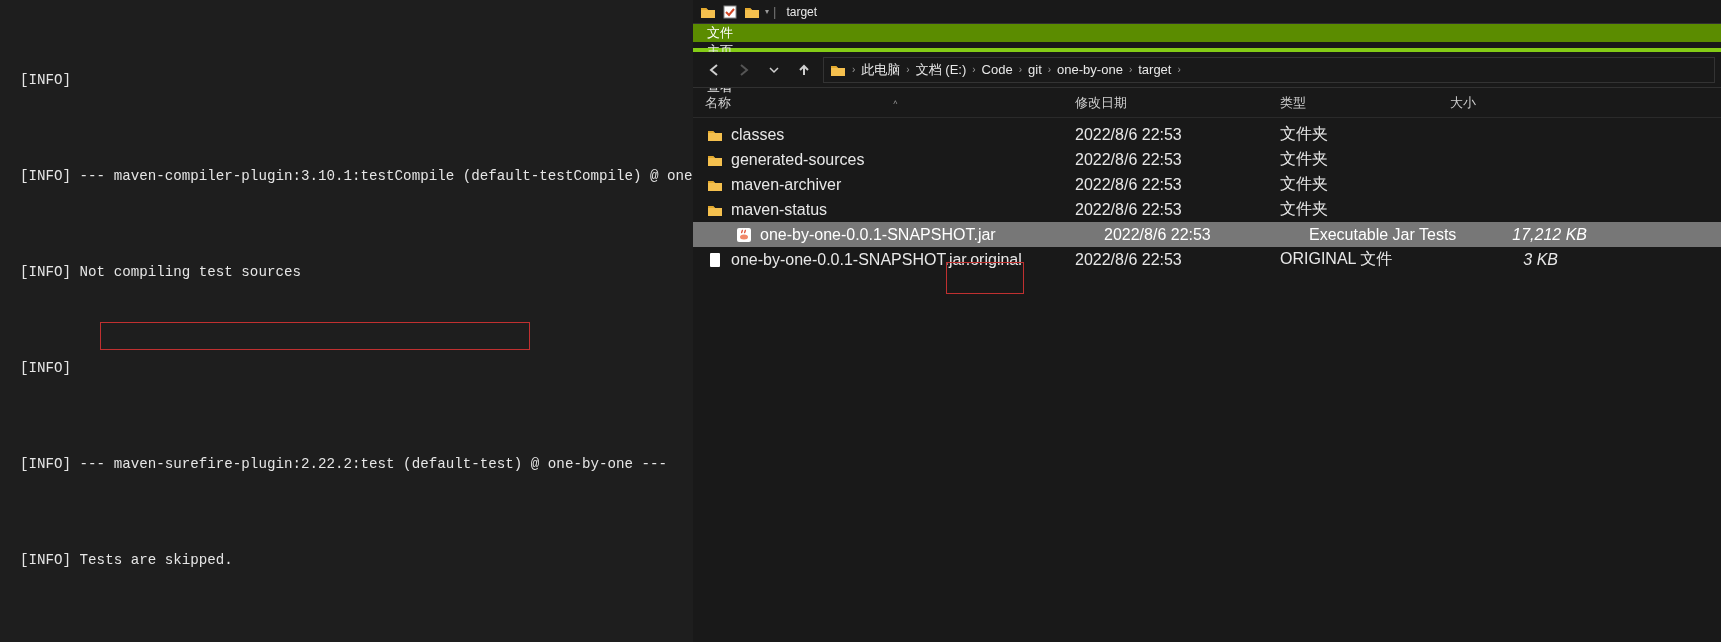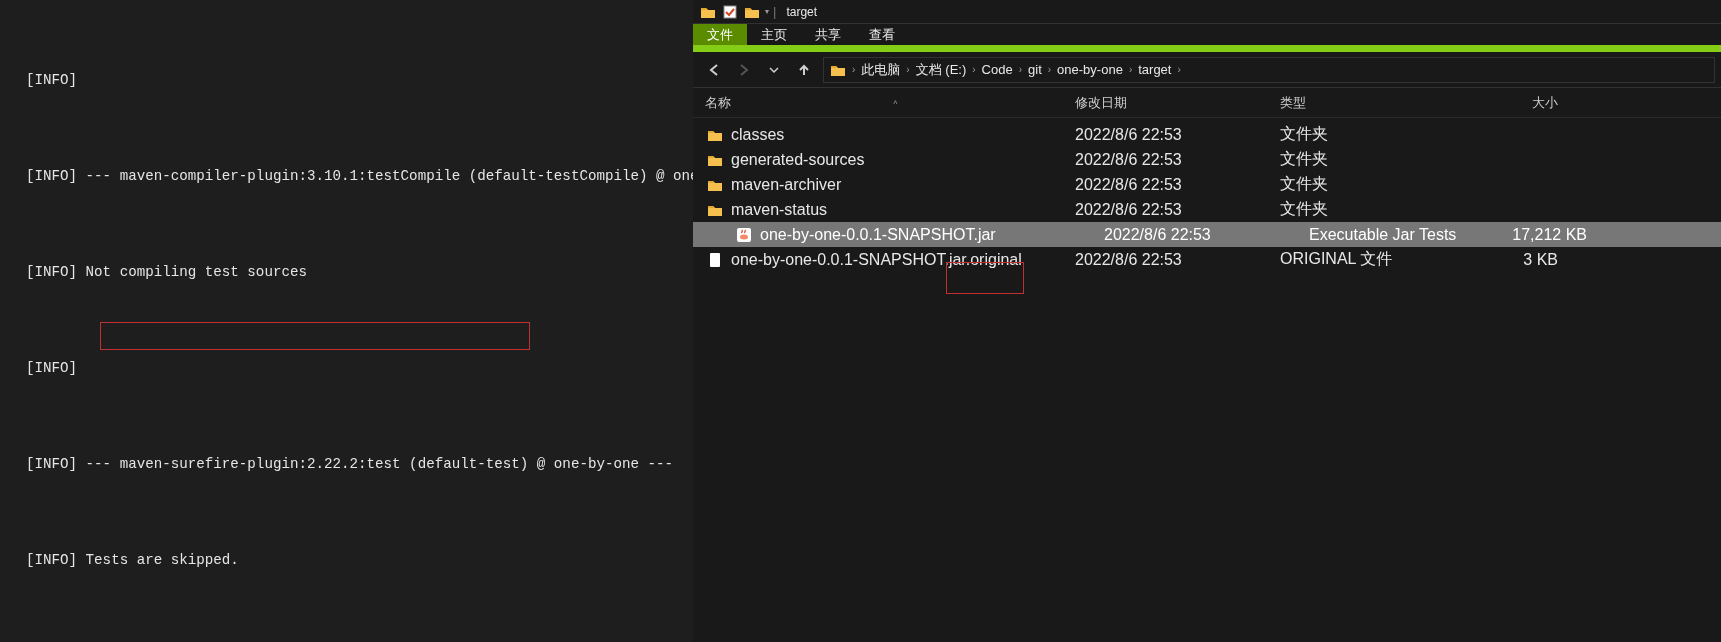--- a/index.html
+++ b/index.html
@@ -2,66 +2,66 @@
 <html><head>
 <meta charset="utf-8">
 <style>
   * { box-sizing: border-box; margin: 0; padding: 0; }
   html, body { width: 1721px; height: 642px; overflow: hidden; font-family: "Segoe UI", "Microsoft YaHei", sans-serif; background:#000; }
   .root { display:flex; width:100%; height:100%; }
 
   
   .terminal { width:693px; height:642px; background:#1e1e1e; color:#e6e6e6;
               font-family:"Consolas","Courier New",monospace; font-size:14.2px;
-              line-height:32px; padding:0 26px; white-space:pre; position:relative; }
+              line-height:32px; padding:0 20px; white-space:pre; position:relative; }
   .term-line { height:32px; }
   .red-box-1 { position:absolute; left:100px; top:322px; width:430px; height:28px;
                border:1px solid #c03030; pointer-events:none; }
 
   
   .explorer { flex:1; height:642px; background:#191919; color:#e8e8e8; font-size:13px;
               display:flex; flex-direction:column; position:relative; }
   .title-bar { height:24px; display:flex; align-items:center; padding-left:6px;
                background:#191919; border-bottom:1px solid #313131; }
   .tb-icon { width:18px; height:18px; margin-right:4px; display:flex; align-items:center; justify-content:center; }
   .tb-sep   { color:#767676; margin:0 4px; }
   .tb-title { margin-left:6px; font-size:12px; }
 
-  .tabs { height:28px; display:flex; background:#191919; border-bottom:7px solid #84cc16; }
+  .tabs { height:28px; display:flex; background:#191919; border-bottom:4px solid #84cc16;flex-direction:column; }
   .tab { padding:0 14px; display:flex; align-items:center; font-size:13px; cursor:default; }
   .tab.active { background:#5b8c00; color:#fff; }
 
   .nav { height:36px; display:flex; align-items:center; background:#191919;
          border-bottom:1px solid #313131; padding:0 6px; }
   .nav-btn { width:30px; height:28px; display:flex; align-items:center; justify-content:center;
              color:#cfcfcf; }
   .nav-btn.disabled { color:#555; }
   .addr { flex:1; display:flex; align-items:center; height:26px; background:#191919; border:1px solid #333;
           margin-left:4px; padding:0 6px; font-size:13px; }
   .addr .crumb, .addr .sep, .addr .folder-icon { margin-right:6px; }
   .addr .sep { color:#9a9a9a; font-size:10px; }
   .addr .folder-icon { width:16px; height:16px; }
 
   .headers { height:30px; display:flex; align-items:center; color:#cfcfcf;
              border-bottom:1px solid #2a2a2a; font-size:13px; padding-left:12px;}
   .col-name { width:370px; display:flex; align-items:center; }
   .col-date { width:205px; }
   .col-type { width:170px; }
-  .col-size { width:118px; text-align:right; padding-right:10px; }
+  .col-size { width:118px; padding-right:10px; }
   .sort-ind { font-size:8px; margin-left:162px; color:#9a9a9a; }
 
   .file-list { flex:1; padding-top:4px; }
   .row { height:25px; display:flex; align-items:center; padding-left:12px; font-size:16px;
          color:#e8e8e8; }
   .row.selected { background:#777777; color:#fff;padding-left:41px; }
   .row .icon { width:20px; height:20px; margin-right:6px; display:flex; align-items:center; justify-content:center; }
   .row .c-name { width:344px; display:flex; align-items:center; }
   .row .c-date { width:205px; }
   .row .c-type { width:170px; }
-  .row .c-size { width:118px; text-align:right; padding-right:10px; }
+  .row .c-size { width:118px; text-align:right; padding-right:10px;font-style:italic; }
 
   .red-box-2 { position:absolute; left:253px; top:262px; width:78px; height:32px;
                border:1px solid #c03030; pointer-events:none; }
 
   
   svg { display:block; }
   .folder path { fill:#f5c04e; } .folder .tab { fill:#e3a92e; }
   .jarfile .cup { fill:#f1896b; } .jarfile .steam { stroke:#db3a1e; stroke-width:1.3; fill:none; }
   .docfile rect { fill:#ffffff; }
 </style>

